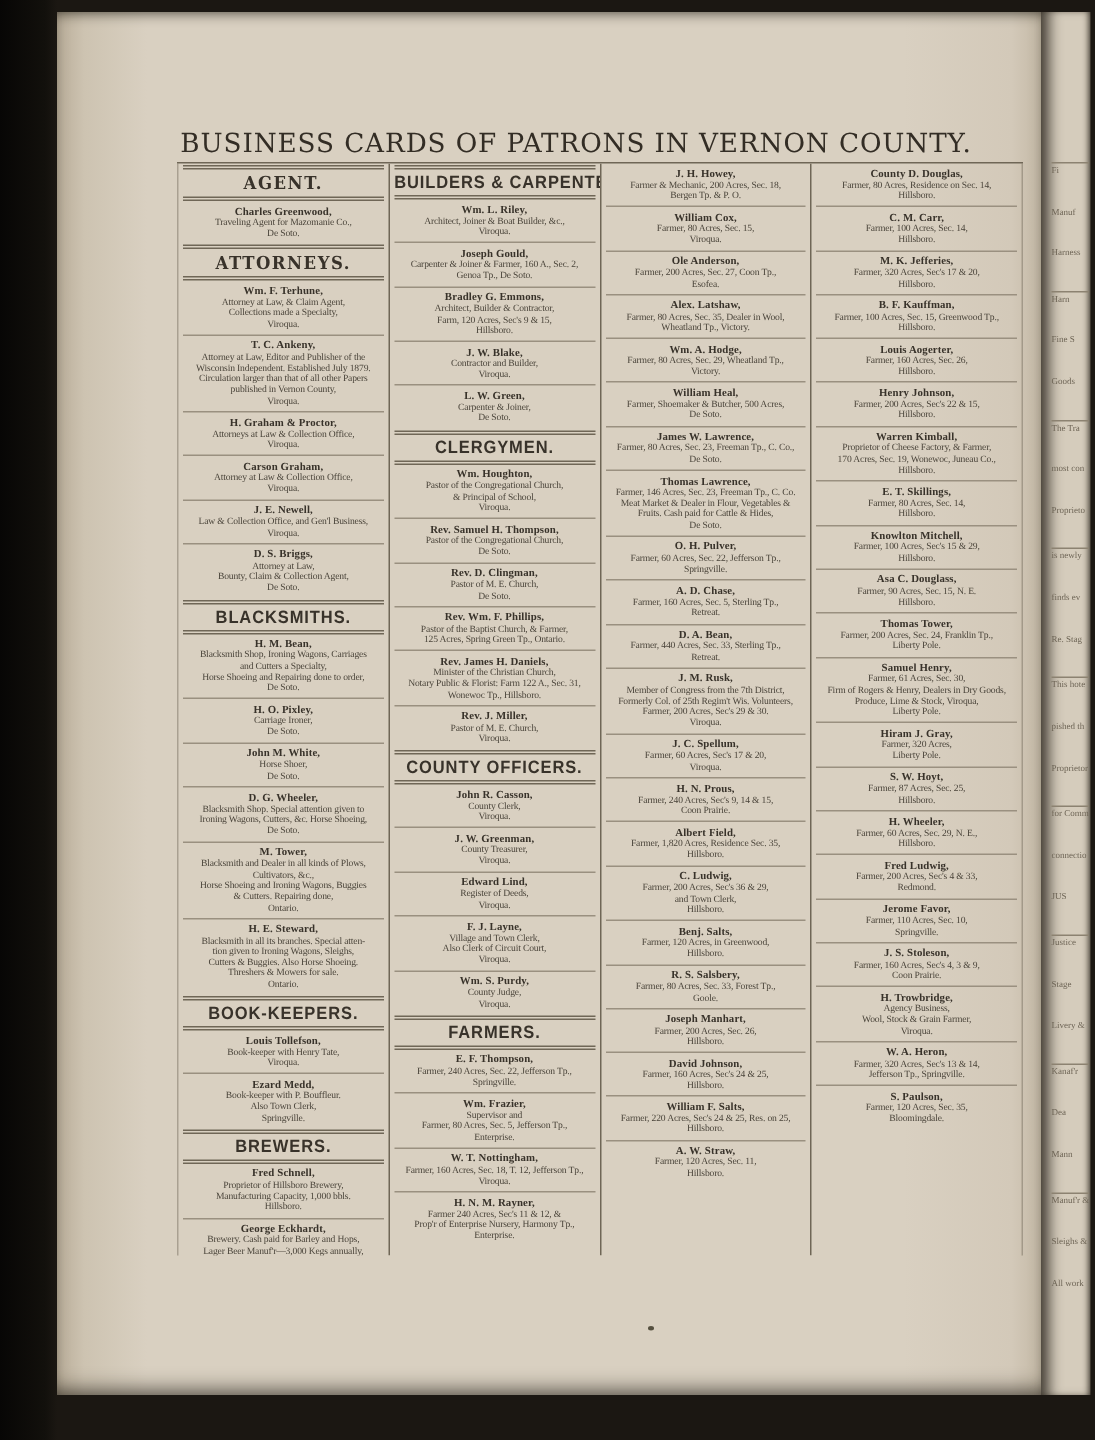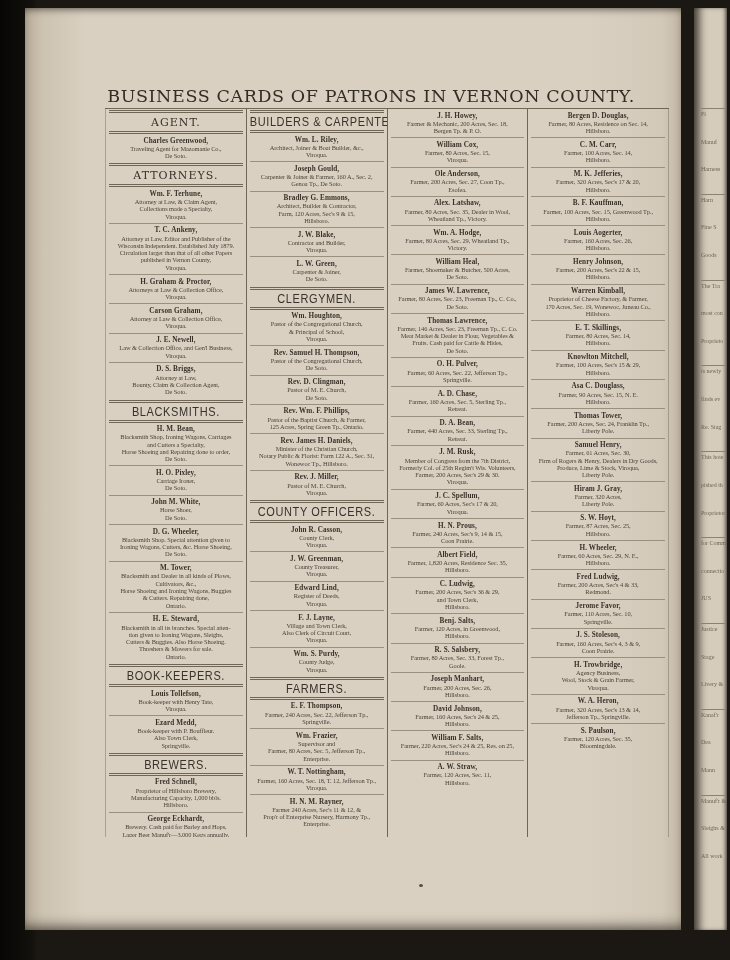--- a/index.html
+++ b/index.html
@@ -10,32 +10,32 @@
     --ink-soft:#4a443a;
     --rule:#6f6656;
     --rule-light:#9a9080;
   }
   *{margin:0;padding:0;box-sizing:border-box;}
   html,body{width:730px;height:960px;overflow:hidden;background:var(--black);
     font-family:"Liberation Serif",serif;}
   .photo{position:relative;width:730px;height:960px;background:
     linear-gradient(90deg,#070605 0,#12100c 30px,#1b1712 38px);}
   
-  .page{position:absolute;left:25px;top:8px;width:656px;height:922px;
+  .page{position:absolute;left:38px;top:8px;width:656px;height:922px;
     background:linear-gradient(90deg,#b9ad99 0,#cdc3b1 18px,var(--page) 60px,var(--page) 86%,#d3c9b9 97%,#c4b9a6 100%);
     box-shadow:inset 0 6px 9px -6px rgba(20,16,10,.8), inset 0 -10px 14px -8px rgba(20,16,10,.75);}
   .title{margin:78px 0 2px 66px;width:560px;text-align:center;
     font-family:"DejaVu Serif",serif;font-size:17.5px;letter-spacing:.6px;
     color:#332d25;white-space:nowrap;}
   .title-rule{margin-left:80px;width:564px;border-top:1.6px solid var(--rule);}
   .content{display:flex;margin-left:80px;width:564px;height:728px;overflow:hidden;
     border-left:1px solid rgba(111,102,86,.45);border-right:1px solid rgba(111,102,86,.45);}
   .col{flex:1 1 0;min-width:0;padding:0 3px;overflow:hidden;}
   .col + .col{border-left:1px solid var(--rule);}
-  .sec-block{margin-top:1px;}
+  .sec-block{margin-top:1px;font-weight:bold;}
   .rule2{height:3px;border-top:1.2px solid var(--rule);border-bottom:1px solid var(--rule);}
   .sec-head{text-align:center;color:var(--ink);
     font-family:"Liberation Sans",sans-serif;font-size:11px;letter-spacing:.6px;
     padding:3px 0 2px;white-space:nowrap;transform:scaleY(1.08);}
   .sec-head.serif{font-family:"DejaVu Serif",serif;font-size:11px;letter-spacing:1px;}
   .entry{padding:2.5px 1px 3px;text-align:center;}
   .entry + .entry{border-top:1px solid var(--rule-light);}
   .nm{font-size:7.2px;font-weight:bold;color:var(--ink);line-height:8.2px;letter-spacing:.1px;}
   .ln{font-size:6.4px;line-height:7.3px;color:var(--ink-soft);letter-spacing:-.1px;}
   .ink-dot{position:absolute;left:394px;top:876px;width:4px;height:3px;
@@ -425,21 +425,21 @@
             <div class="ln">Hillsboro.</div>
           </div>
           <div class="entry">
             <div class="nm">A. W. Straw,</div>
             <div class="ln">Farmer, 120 Acres, Sec. 11,</div>
             <div class="ln">Hillsboro.</div>
           </div>
         </div>
         <div class="col">
           <div class="entry">
-            <div class="nm">Bergen D. Douglas,</div>
+            <div class="nm">County D. Douglas,</div>
             <div class="ln">Farmer, 80 Acres, Residence on Sec. 14,</div>
             <div class="ln">Hillsboro.</div>
           </div>
           <div class="entry">
             <div class="nm">C. M. Carr,</div>
             <div class="ln">Farmer, 100 Acres, Sec. 14,</div>
             <div class="ln">Hillsboro.</div>
           </div>
           <div class="entry">
             <div class="nm">M. K. Jefferies,</div>

